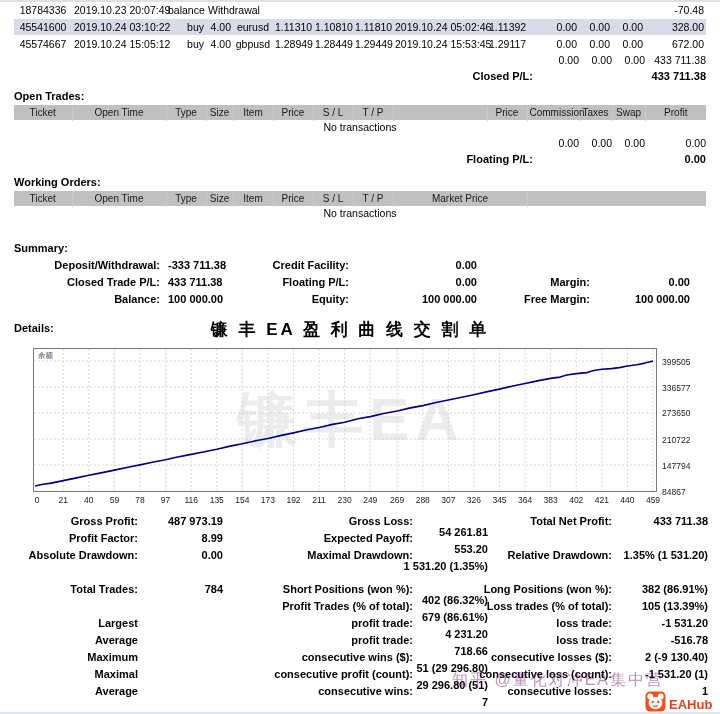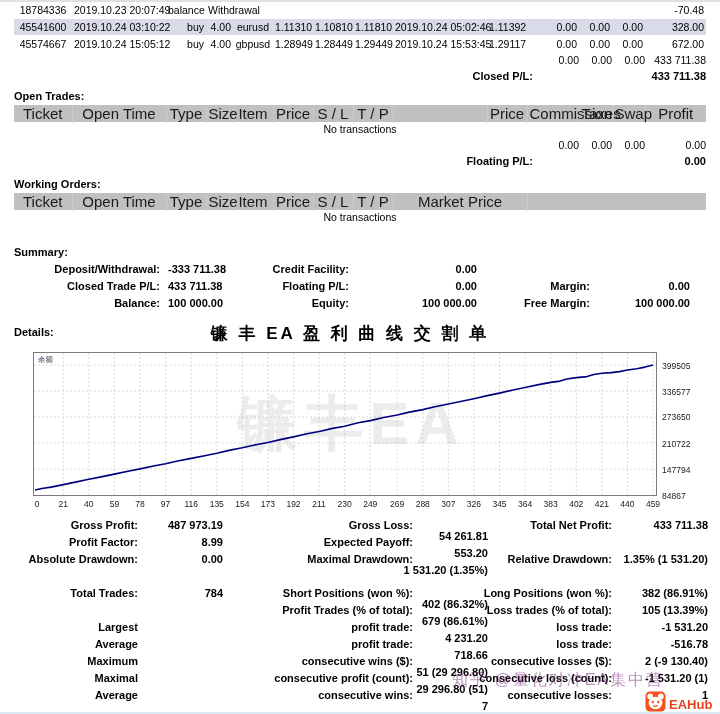--- a/index.html
+++ b/index.html
@@ -8,21 +8,21 @@
   .b{font-weight:bold;}
   .top-sliver{height:2px;background:#e0e0e0;}
   
   table.tt{border-collapse:collapse;table-layout:fixed;width:692px;margin:0 14px;}
   .tt td{padding:0 2px;height:16px;font-size:10.5px;white-space:nowrap;overflow:visible;}
   .tt tr{border-bottom:1px solid #fff;}
   .c{text-align:center;}.r{text-align:right;}
   .wl{text-align:left;padding-left:14px;}
   .shade-blue{background:#d9dbe8;}
   .shade-gray{background:#e2e2e2;}
-  .hdr td{background:#c0c0c0;height:15px;text-align:center;font-size:15px;color:#1a1a1a;
+  .hdr td{background:#c0c0c0;height:15px;text-align:center;font-size:10px;color:#1a1a1a;
           border-right:1px solid #cbcbcb;}
   .hdr td:last-child{border-right:none;}
   
   .arow{position:relative;height:16px;}
   .arow span{position:absolute;top:1px;white-space:nowrap;}
   .t1{right:141;}.t2{right:108;}.t3{right:75;}.t4{right:14;}
   .t1{right:141px;}.t2{right:108px;}.t3{right:75px;}.t4{right:14px;}
   .pl{right:187px;}.pv{right:14px;}
   .m1{right:560px;}.m2{left:168px;}.m3{right:371px;}.m4{right:243px;}.m5{right:130px;}.m6{right:30px;}
   .s1{right:582px;}.s2{right:497px;}.s3{right:307px;}.s4{right:232px;margin-top:11px;}.s5{right:108px;}.s6{right:12px;}

